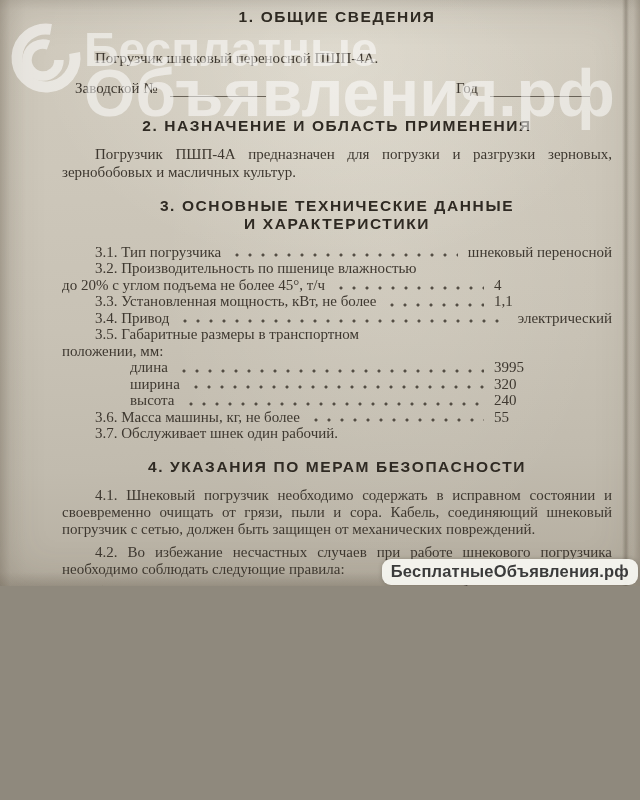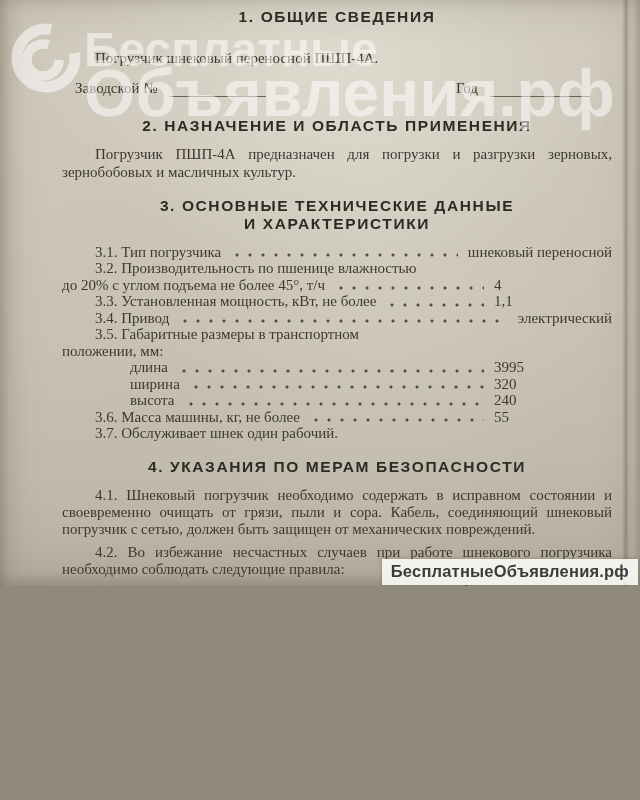--- a/index.html
+++ b/index.html
@@ -60,20 +60,21 @@
     letter-spacing:0px;white-space:nowrap;pointer-events:none;
   }
   .wm-line.l1{top:26px;font-size:48px;}
   .wm-line.l2{top:60px;font-size:66px;}
   .wm-badge{
     position:absolute;right:2px;bottom:1px;z-index:6;
     background:rgba(248,247,242,0.93);color:#3b3b3b;
     font-family:"Liberation Sans", sans-serif;font-weight:bold;font-size:16.5px;
     padding:3px 9px 4px;box-shadow:0 0 4px rgba(40,35,25,0.25);
     letter-spacing:0.2px;
+    border-radius:9px;
   }
 </style>
 </head>
 <body>
 
 <div class="page">
 
   <svg class="wm-logo" width="80" height="92" viewBox="0 0 80 92">
     <path d="M 68.6 41 A 29 29 0 1 1 45 17.4" fill="none" stroke="#ffffff" stroke-width="11"></path>
     <path d="M 53 48 A 16 16 0 1 1 42.5 33" fill="none" stroke="#ffffff" stroke-width="9.5"></path>

